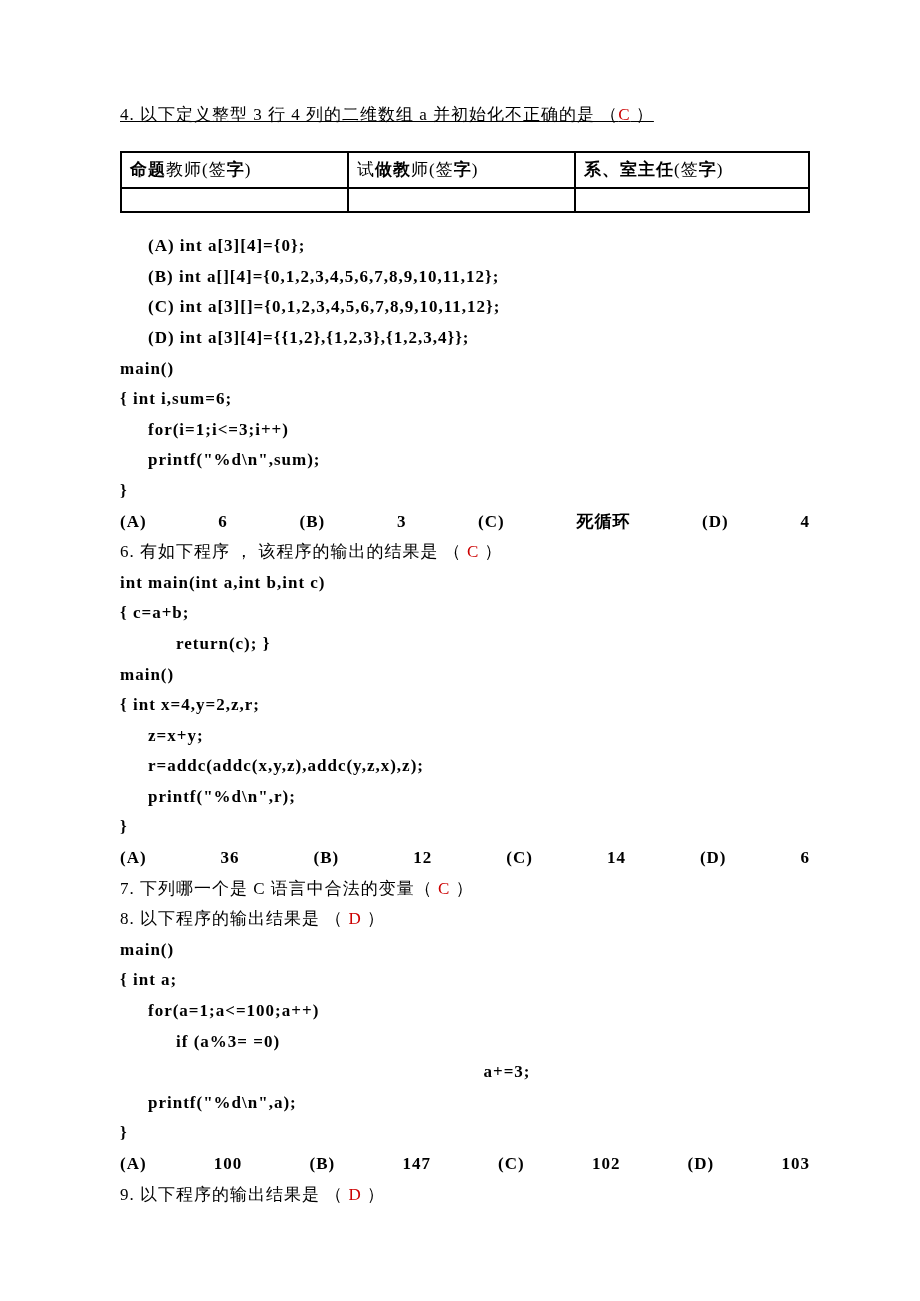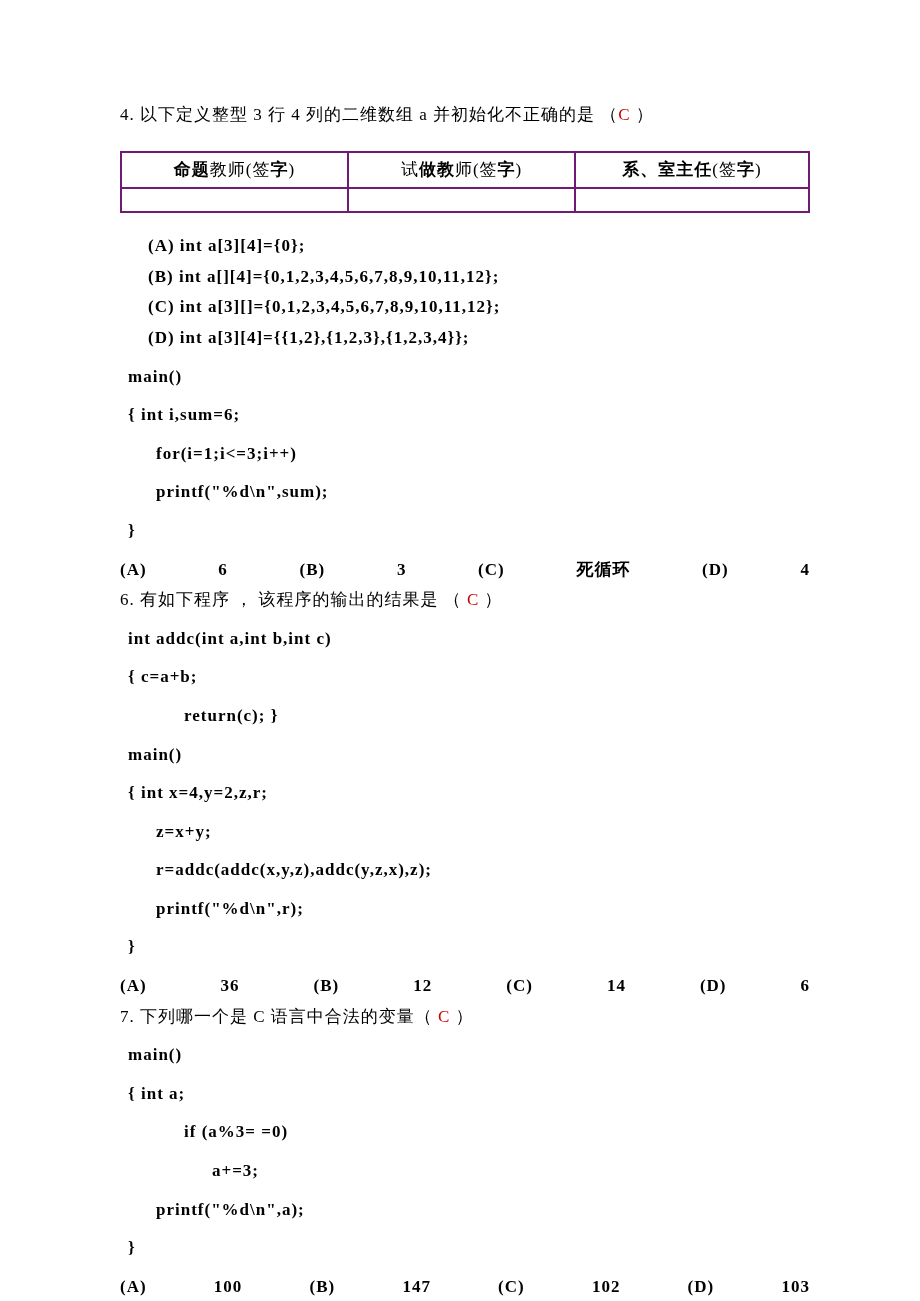--- a/index.html
+++ b/index.html
@@ -11,32 +11,33 @@
     }
     .page {
       padding: 100px 110px 40px 120px;
       font-size: 17px;
       line-height: 1.8;
       color: #000;
       letter-spacing: 1px;
     }
     .q-line {
       margin-bottom: 20px;
+      text-decoration: underline;
     }
     .table-wrap {
       margin: 8px 0 18px 0;
     }
     table {
       border-collapse: collapse;
       width: 100%;
     }
     td {
-      border: 2px solid #701a75;
+      border: 2px solid #000000;
       padding: 2px 8px;
-      text-align: center;
+      text-align: left;
       font-size: 17px;
     }
     .thead-row td {
       height: 24px;
     }
     .empty-row td {
       height: 18px;
     }
     .bold { font-weight: bold; }
     .red { color: #c00; }
@@ -47,26 +48,26 @@
       display: flex;
       justify-content: space-between;
       width: 100%;
       margin: 0;
     }
     .answer-row span {
       white-space: nowrap;
     }
     .code-block {
       font-weight: bold;
-      margin: 8px;
+      margin: 0;
       font-family: Liberation Serif, serif;
     }
     .indent1 { padding-left: 28px; }
     .indent2 { padding-left: 56px; }
-    .indent3 { padding-left: 84px; }
+    .indent3 { padding-left: 84px; text-align: center; }
   </style>
 </head>
 <body>
 
 <div class="page">
 
   <div class="q-line">
     <span>4.  以下定义整型  3 行 4 列的二维数组  a 并初始化不正确的是 （</span><span class="red">C</span><span> ）</span>
   </div>
 
@@ -110,21 +111,21 @@
     <span>3</span>
     <span>(C)</span>
     <span>死循环</span>
     <span>(D)</span>
     <span>4</span>
   </div>
 
   <div>
     <span>6. 有如下程序 ， 该程序的输出的结果是 （ </span><span class="red">C</span><span>  ）</span>
   </div>
-  <div class="bold code-block">int addc(int a,int b,int c)</div>
+  <div class="bold code-block">int main(int a,int b,int c)</div>
   <div class="bold code-block">{        c=a+b;</div>
   <div class="bold code-block indent2">return(c); }</div>
   <div class="bold code-block">main()</div>
   <div class="bold code-block">{    int x=4,y=2,z,r;</div>
   <div class="bold code-block indent1">z=x+y;</div>
   <div class="bold code-block indent1">r=addc(addc(x,y,z),addc(y,z,x),z);</div>
   <div class="bold code-block indent1">printf("%d\n",r);</div>
   <div class="bold code-block">}</div>
   <div class="answer-row bold">
     <span>(A)</span>
@@ -134,22 +135,26 @@
     <span>(C)</span>
     <span>14</span>
     <span>(D)</span>
     <span>6</span>
   </div>
 
   <div>
     <span>7.  下列哪一个是 C 语言中合法的变量（ </span><span class="red">C</span><span> ）</span>
   </div>
 
+  <div>
+    <span>8. 以下程序的输出结果是 （ </span><span class="red">D</span><span> ）</span>
+  </div>
   <div class="bold code-block">main()</div>
   <div class="bold code-block">{    int a;</div>
+  <div class="bold code-block indent1">for(a=1;a&lt;=100;a++)</div>
   <div class="bold code-block indent2">if (a%3= =0)</div>
   <div class="bold code-block indent3">a+=3;</div>
   <div class="bold code-block indent1">printf("%d\n",a);</div>
   <div class="bold code-block">}</div>
   <div class="answer-row bold">
     <span>(A)</span>
     <span>100</span>
     <span>(B)</span>
     <span>147</span>
     <span>(C)</span>

